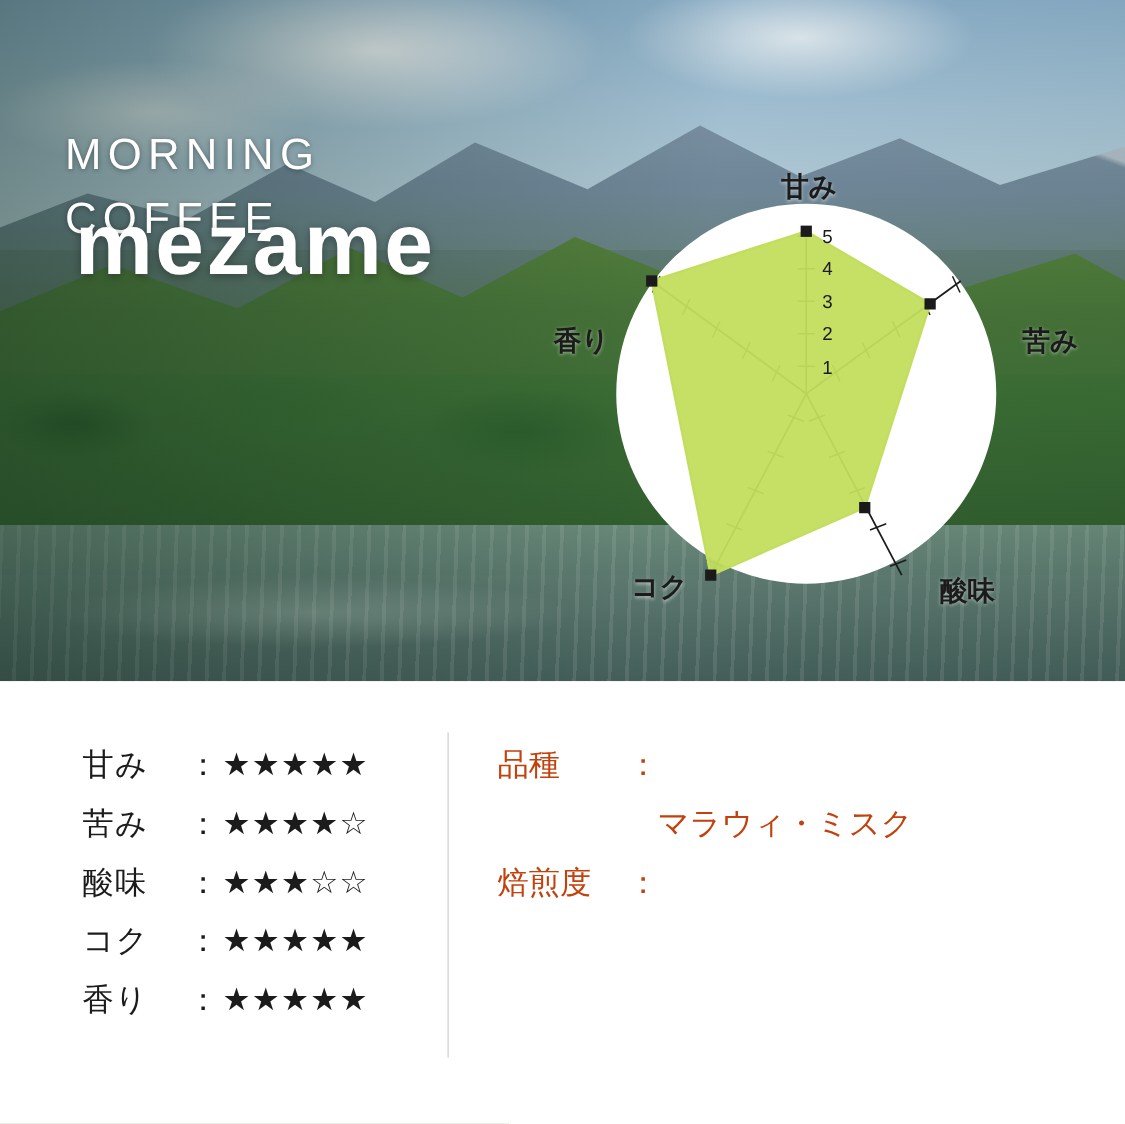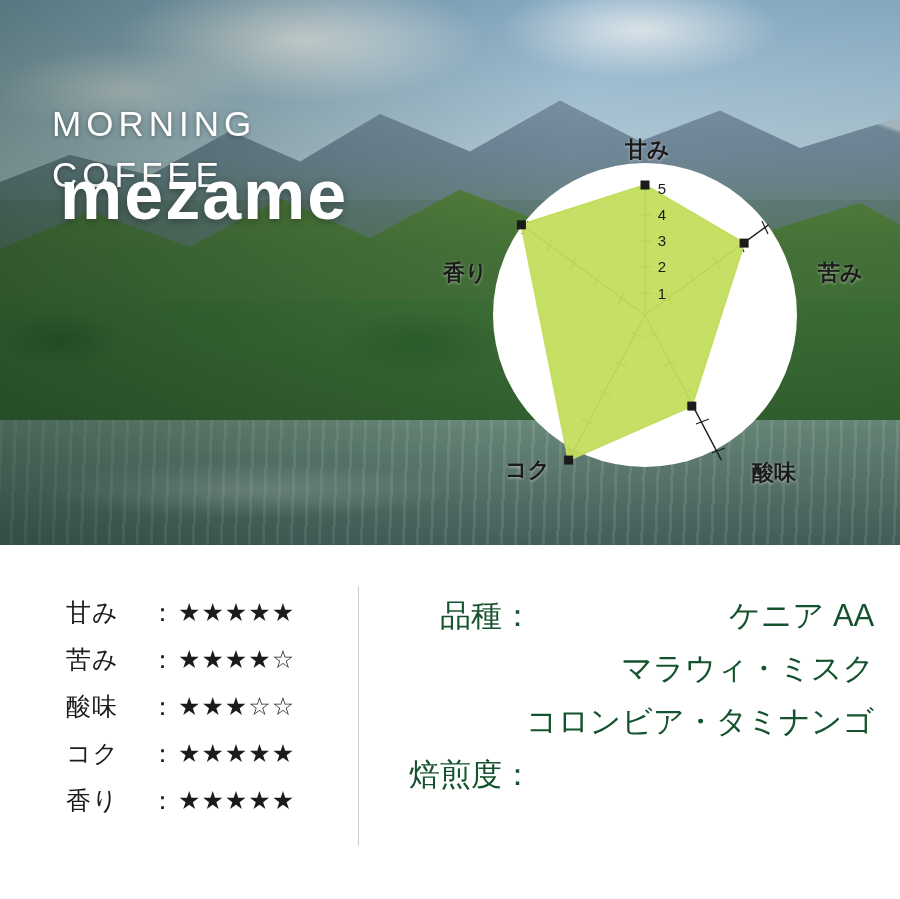--- a/index.html
+++ b/index.html
@@ -105,21 +105,21 @@
   .stars-block{position:absolute;left:66px;top:600px;}
   .star-row{
     display:flex;align-items:center;
     font-size:25px;line-height:1;margin-bottom:22px;color:#1b1b1b;
     letter-spacing:1px;
   }
   .star-row .name{width:84px;display:inline-block;}
   .star-row .colon{margin-right:2px;}
   .star-row .stars{letter-spacing:1px;}
 
-  .specs{position:absolute;left:398px;top:600px;color:#14532d;font-size:31px;line-height:1;text-align:right;}
+  .specs{position:absolute;left:398px;top:600px;color:#c2410c;font-size:25px;line-height:1;}
   .spec-row{display:flex;margin-bottom:22px;}
   .spec-row .label{width:104px;}
   .spec-row .colon{width:24px;}
   .spec-row .value{flex:1;}
   .spec-sub{margin-left:128px;margin-bottom:22px;}
 </style>
 </head>
 <body>
 
 <div class="page">
@@ -234,23 +234,21 @@
       <span class="name">香り</span>
       <span class="colon">：</span>
       <span class="stars">★★★★★</span>
     </div>
   </div>
 
   <div class="specs">
     <div class="spec-row">
       <span class="label">品種</span>
       <span class="colon">：</span>
-      <span class="value">ケニア AA</span>
     </div>
     <div class="spec-sub">マラウィ・ミスク</div>
-    <div class="spec-sub">コロンビア・タミナンゴ</div>
     <div class="spec-row">
       <span class="label">焙煎度</span>
       <span class="colon">：</span>
     </div>
   </div>
 
 </div>
 
 </body></html>

